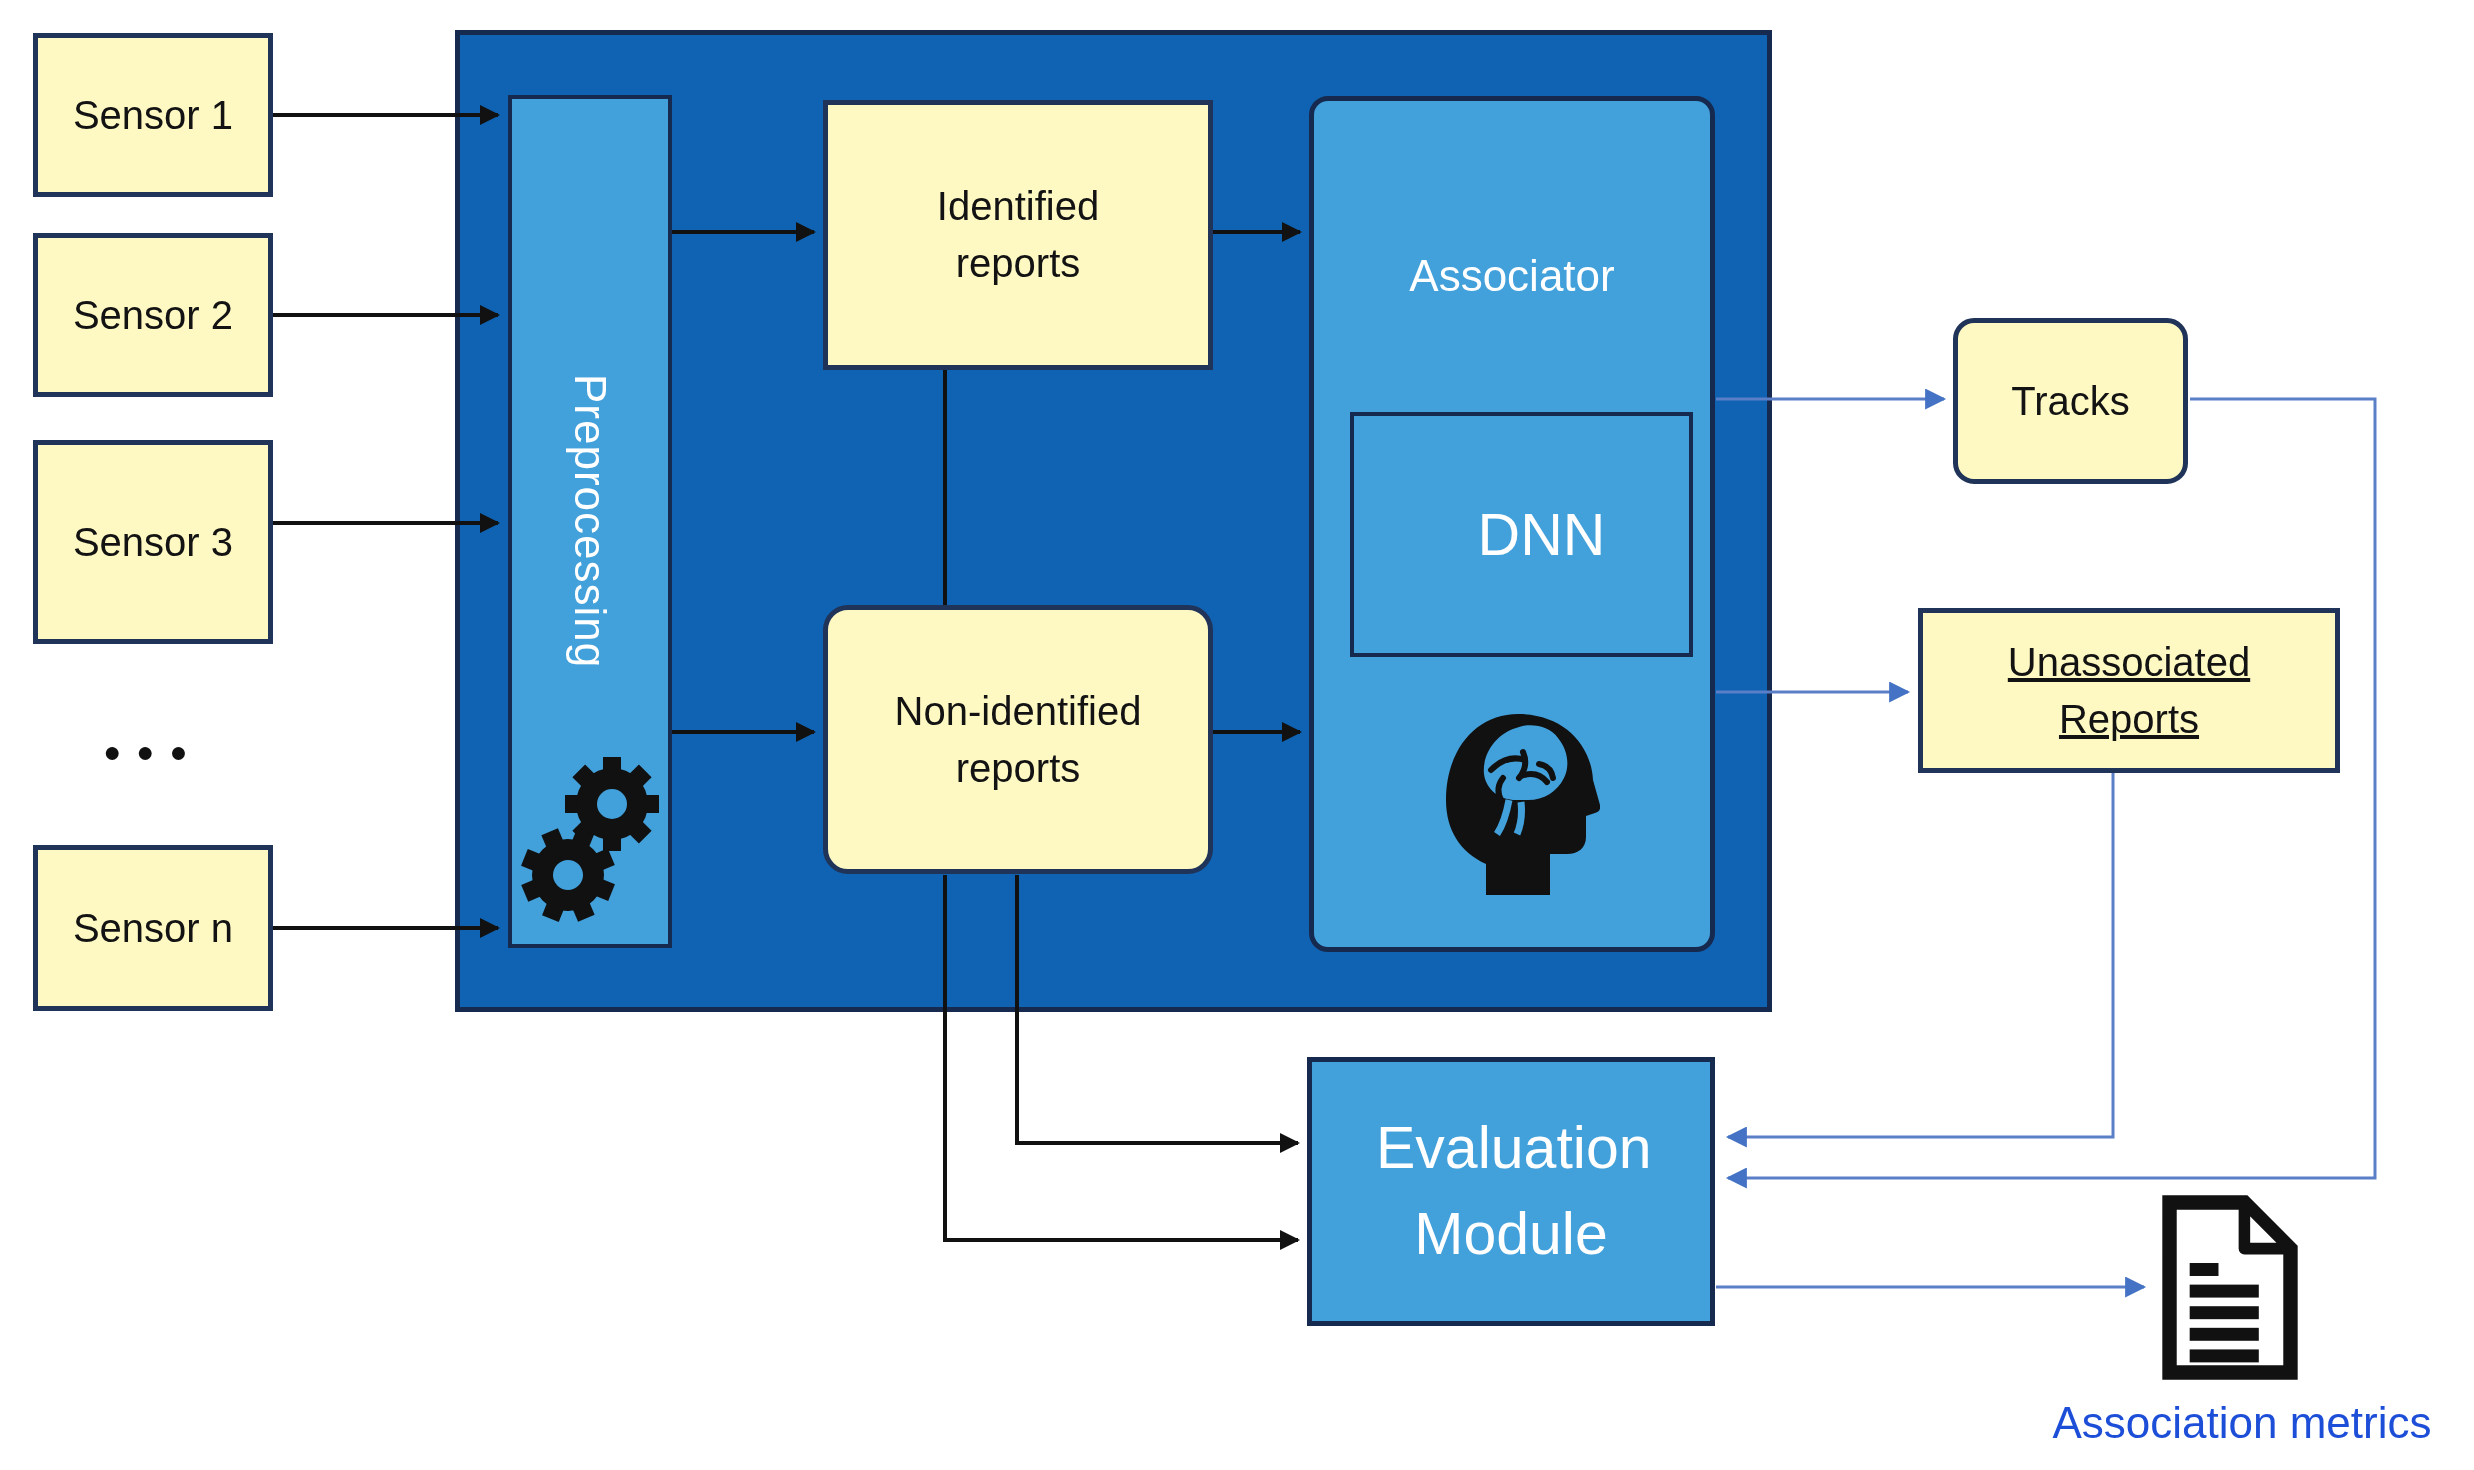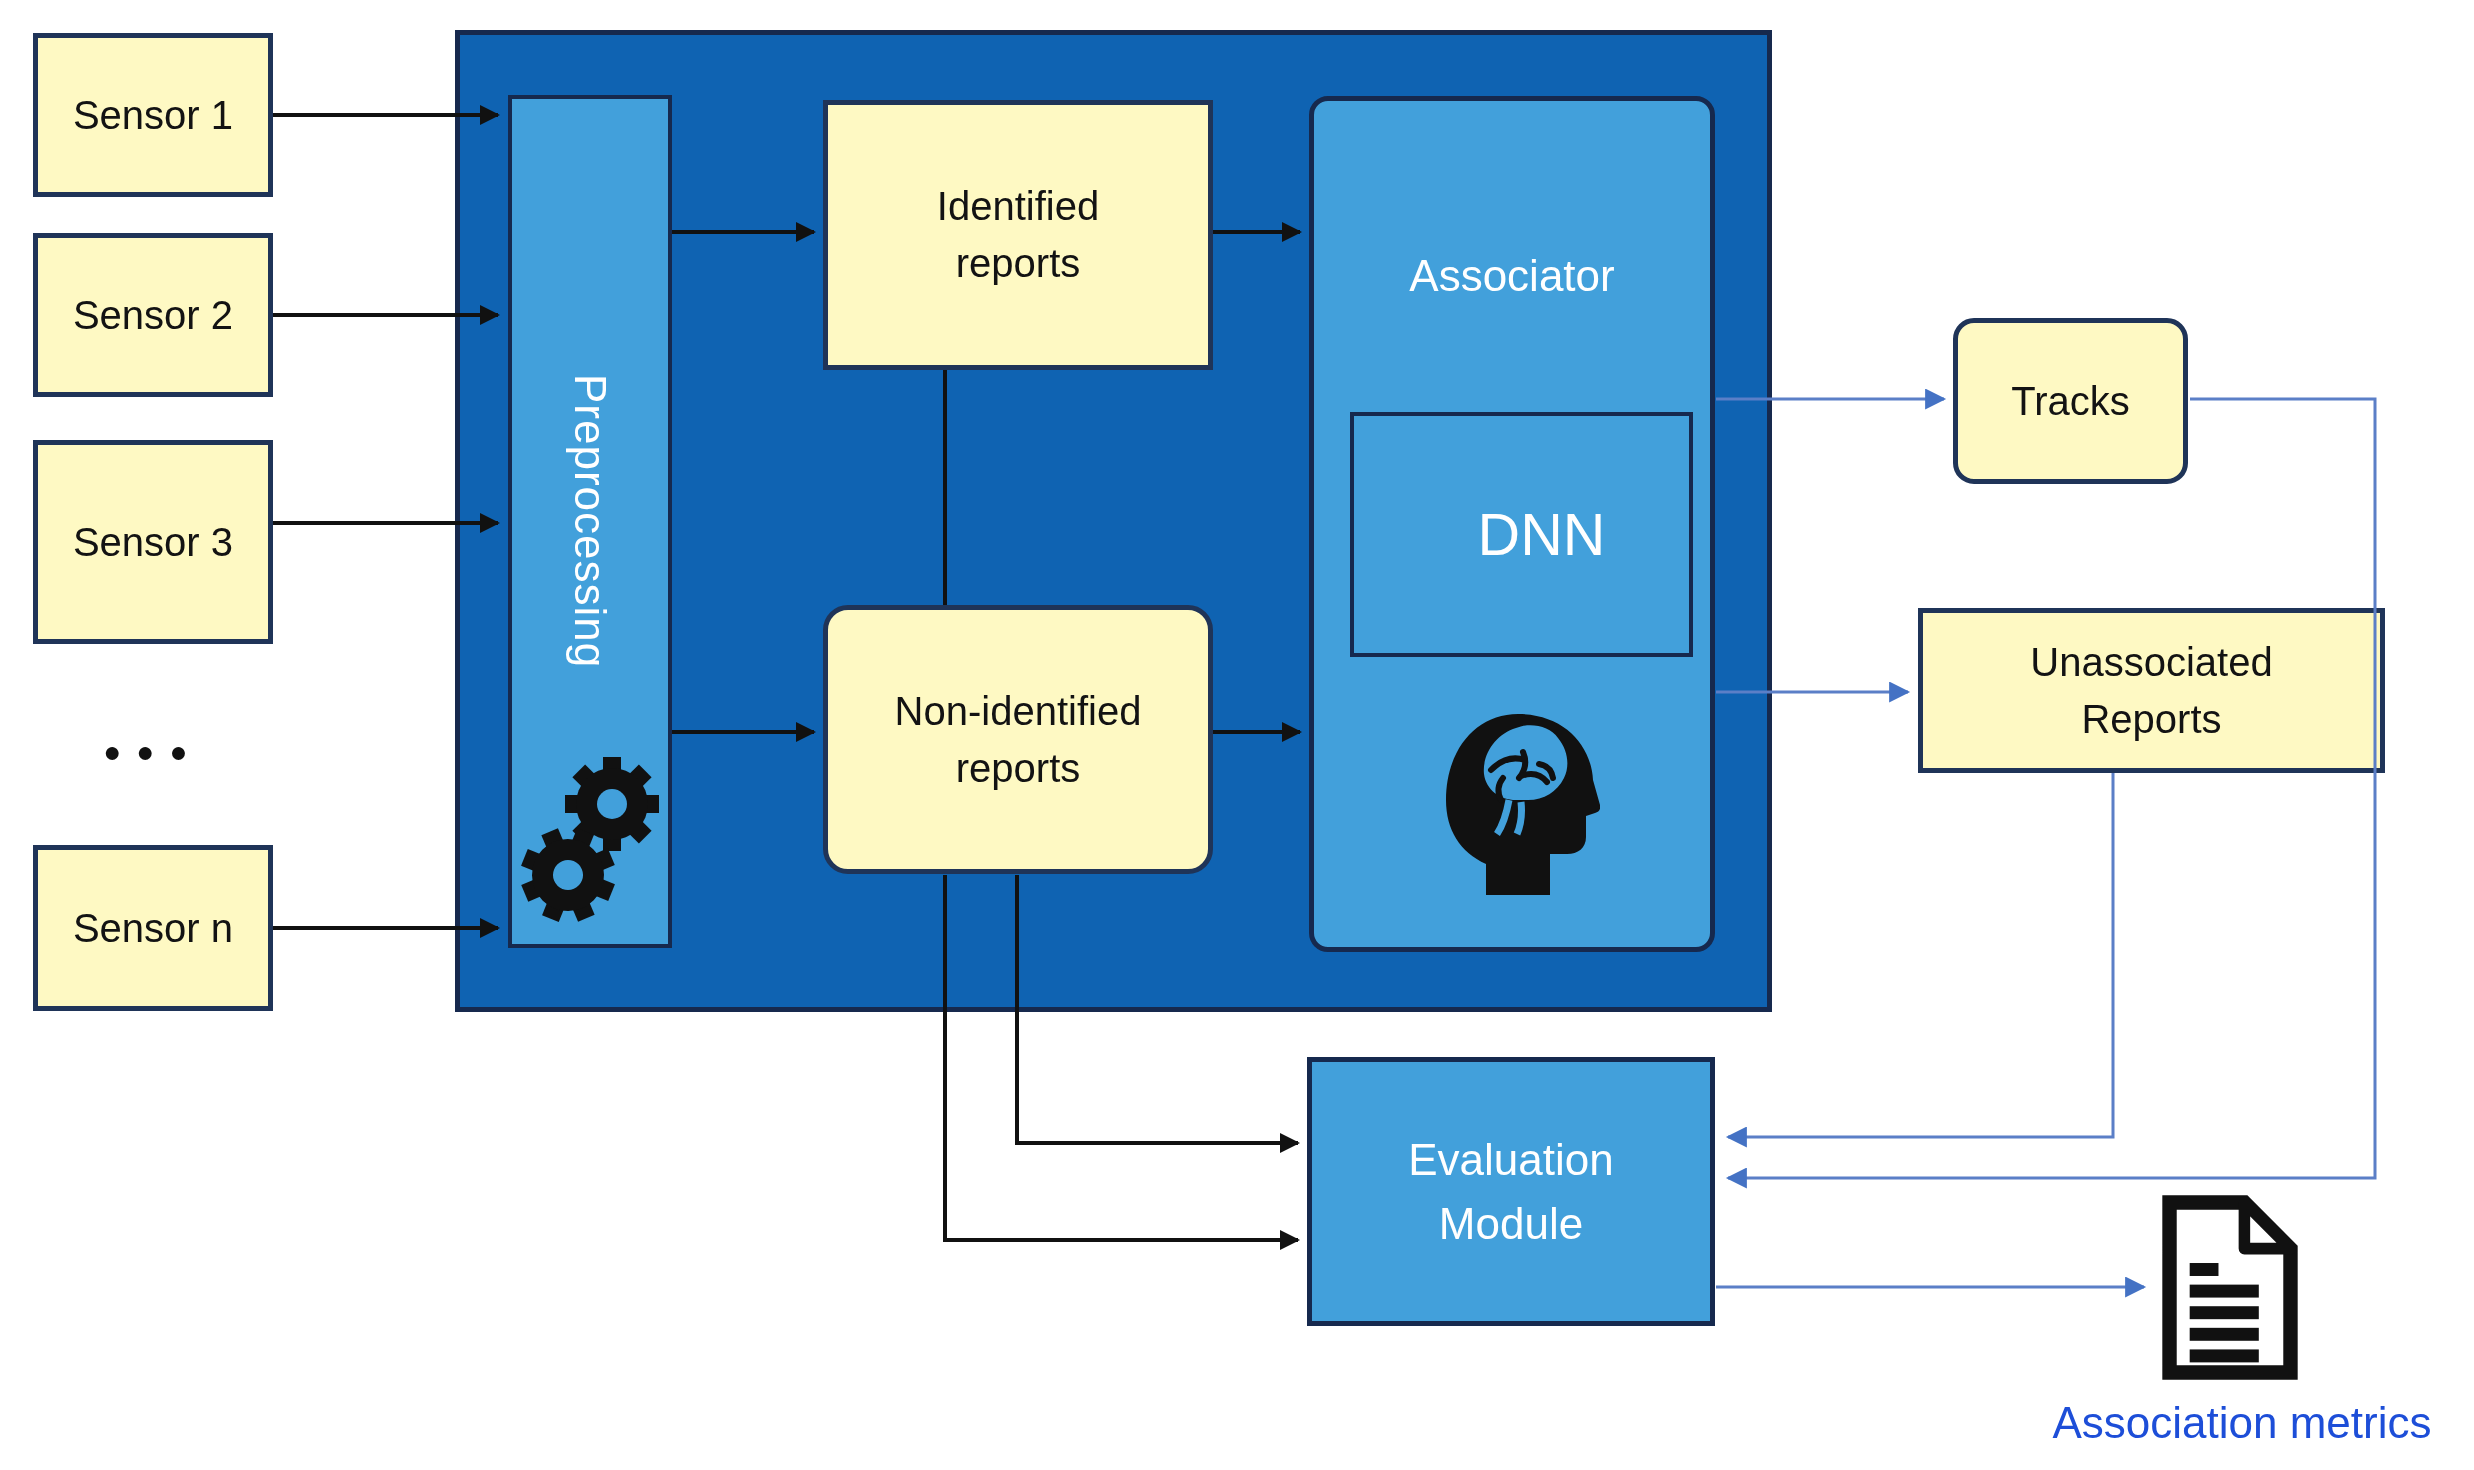--- a/index.html
+++ b/index.html
@@ -100,25 +100,25 @@
       <path d="M78,64 q16,-6 26,6"></path>
       <path d="M60,66 q-8,10 -2,22"></path>
       <path d="M96,52 q12,2 14,14"></path>
     </g>
     <path fill="none" stroke="#42A0DB" stroke-width="7" d="M66,88 q-4,22 -12,34 M78,90 q2,18 -4,32"></path>
   </svg>
 
   <div class="box orange" style="left:1953px;top:318px;width:235px;height:166px;border-radius:21px;">
     <span>Tracks</span>
   </div>
-  <div class="box orange" style="left:1918px;top:608px;width:467px;height:165px;">
+  <div class="box orange" style="left:1918px;top:608px;width:422px;height:165px;text-decoration:underline;">
     <span class="label-2line" style="max-width:330px;">Unassociated Reports</span>
   </div>
 
-  <div class="box bluebox" style="left:1307px;top:1057px;width:408px;height:269px;font-size:44px;">
+  <div class="box bluebox" style="left:1307px;top:1057px;width:408px;height:269px;font-size:59px;">
     <span class="label-2line" style="max-width:270px;line-height:1.45;">Evaluation Module</span>
   </div>
 
   <svg class="icon-abs" style="left:2158px;top:1195px;" width="144" height="185" viewBox="0 0 100 128">
     <path d="M8,5 L60,5 L92,37 L92,123 L8,123 z" fill="#ffffff" stroke="#111111" stroke-width="10"></path>
     <path d="M60,5 L60,37 L92,37 z" fill="#ffffff" stroke="#111111" stroke-width="8" stroke-linejoin="round"></path>
     <g fill="#111111">
       <rect x="22" y="47" width="20" height="9"></rect>
       <rect x="22" y="62" width="48" height="9"></rect>
       <rect x="22" y="77" width="48" height="9"></rect>

